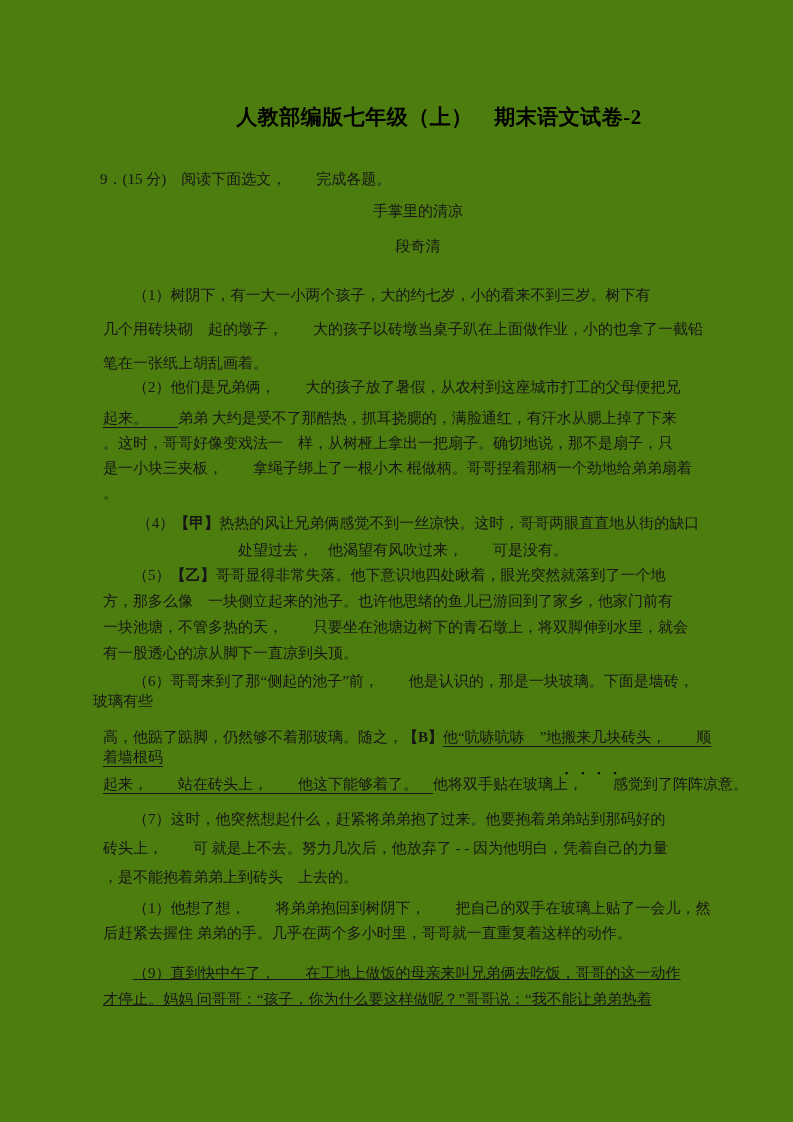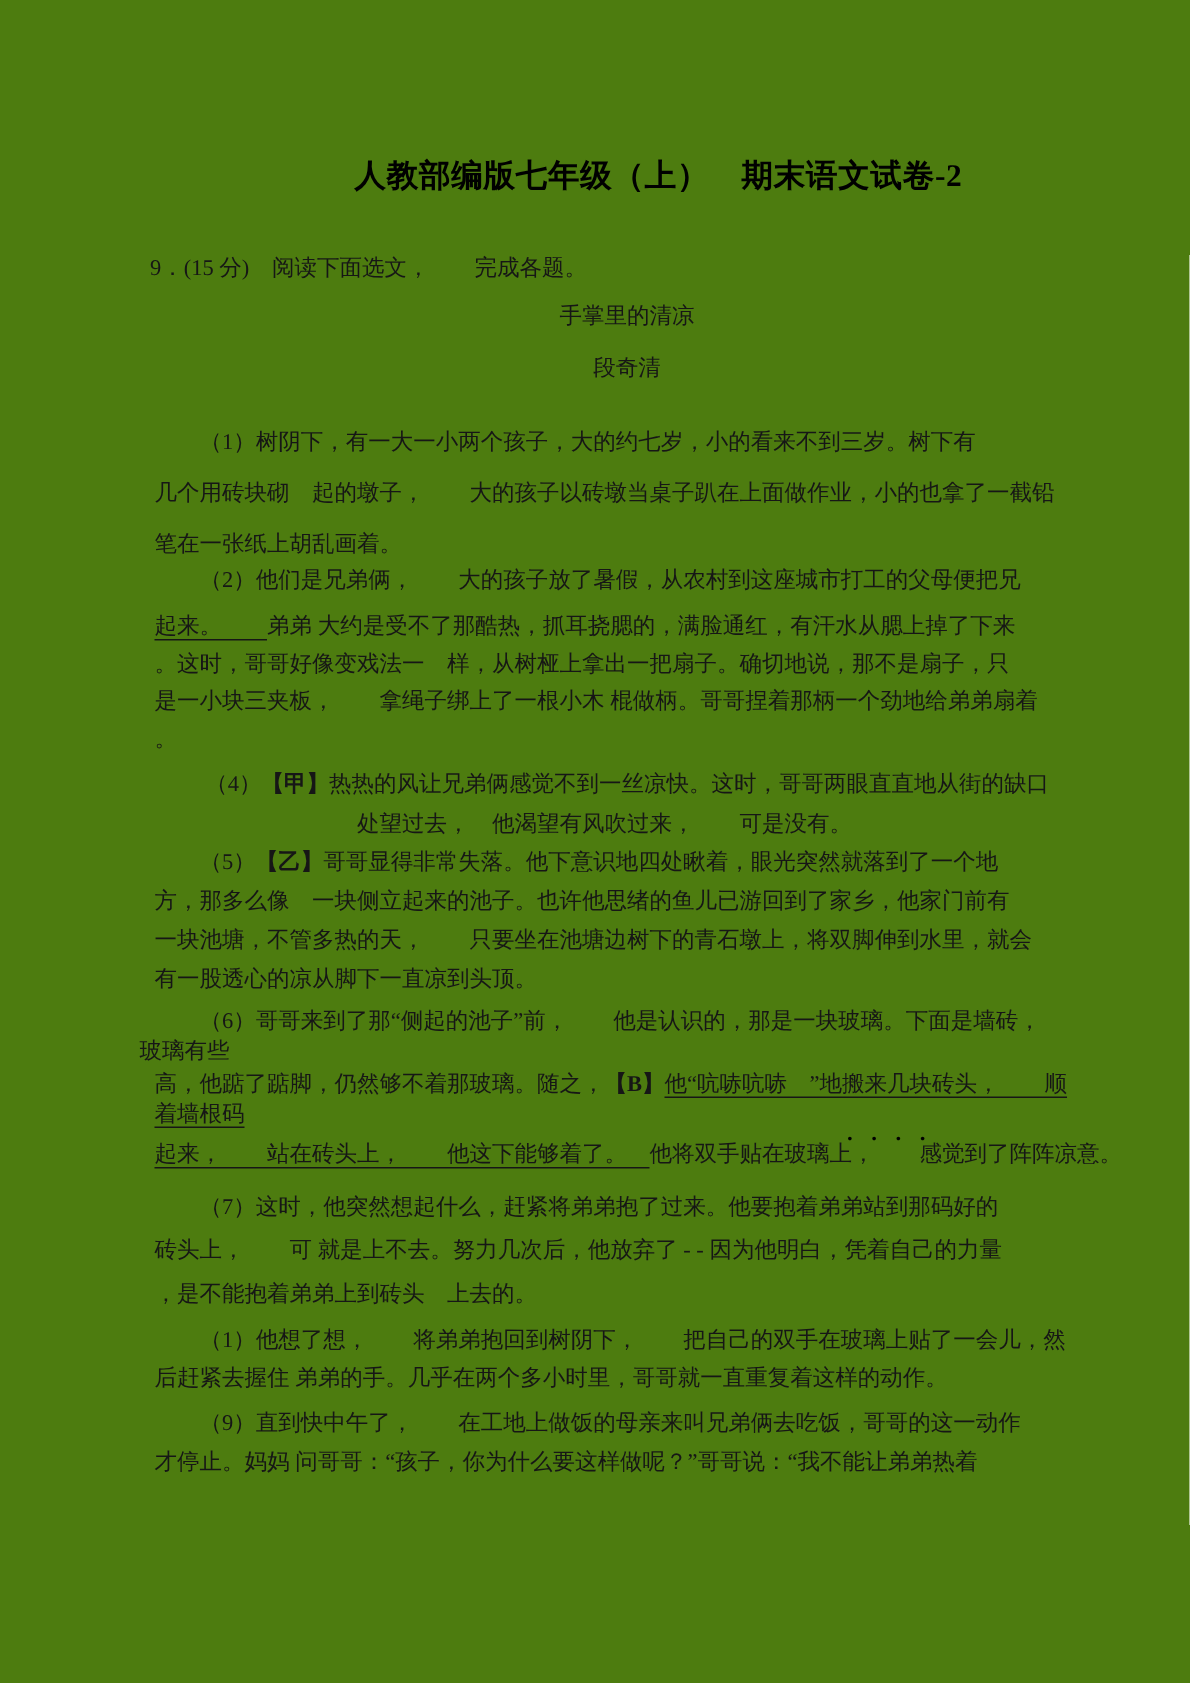--- a/index.html
+++ b/index.html
@@ -41,33 +41,33 @@
   .passage-author { margin-top: 15px; }
   .passage { padding: 0 90px 0 103px; margin-top: 22px; }
   .line {
     font-size: 15px;
     line-height: 25px;
     white-space: pre;
   }
   .indent  { padding-left: 30px; }
   .outdent { margin-left: -10px; }
   .rel     { position: relative; }
-  .mt2 { margin-top: 2px; }
+  .mt2 { margin-top: 16px; }
   .mt6 { margin-top: 7px; }
   .b { font-weight: bold; }
   .u { text-decoration: underline; text-underline-offset: 4px; text-decoration-thickness: 1px; }
   .p1 .line { line-height: 34px; }
   .p2 .line { line-height: 22px; }  .p2 { margin-top: -4px; }
   .p3 .line { line-height: 25px; }  .p3 { margin-top: 8px; }
   .p4 .line { line-height: 27px; }  .p4 { margin-top: 4px; text-align: center; }
   .p5 .line { line-height: 26px; }  .p5 { margin-top: -2px; }
   .p6 .line { line-height: 20px; }  .p6 { margin-top: 5px; }
   .p7 .line { line-height: 29px; }  .p7 { margin-top: 11px; }
   .p8 .line { line-height: 25px; }  .p8 { margin-top: 4px; }
-  .p9 .line { line-height: 26px; }  .p9 { margin-top: 4px; }
+  .p9 .line { line-height: 26px; }  .p9 { margin-top: 14px; text-decoration: underline; }
   .dots {
     position: absolute;
     left: 462px;
     top: -11px;
     font-size: 9px;
     font-weight: bold;
     letter-spacing: 13px;
     color: #000;
   }
 </style>

